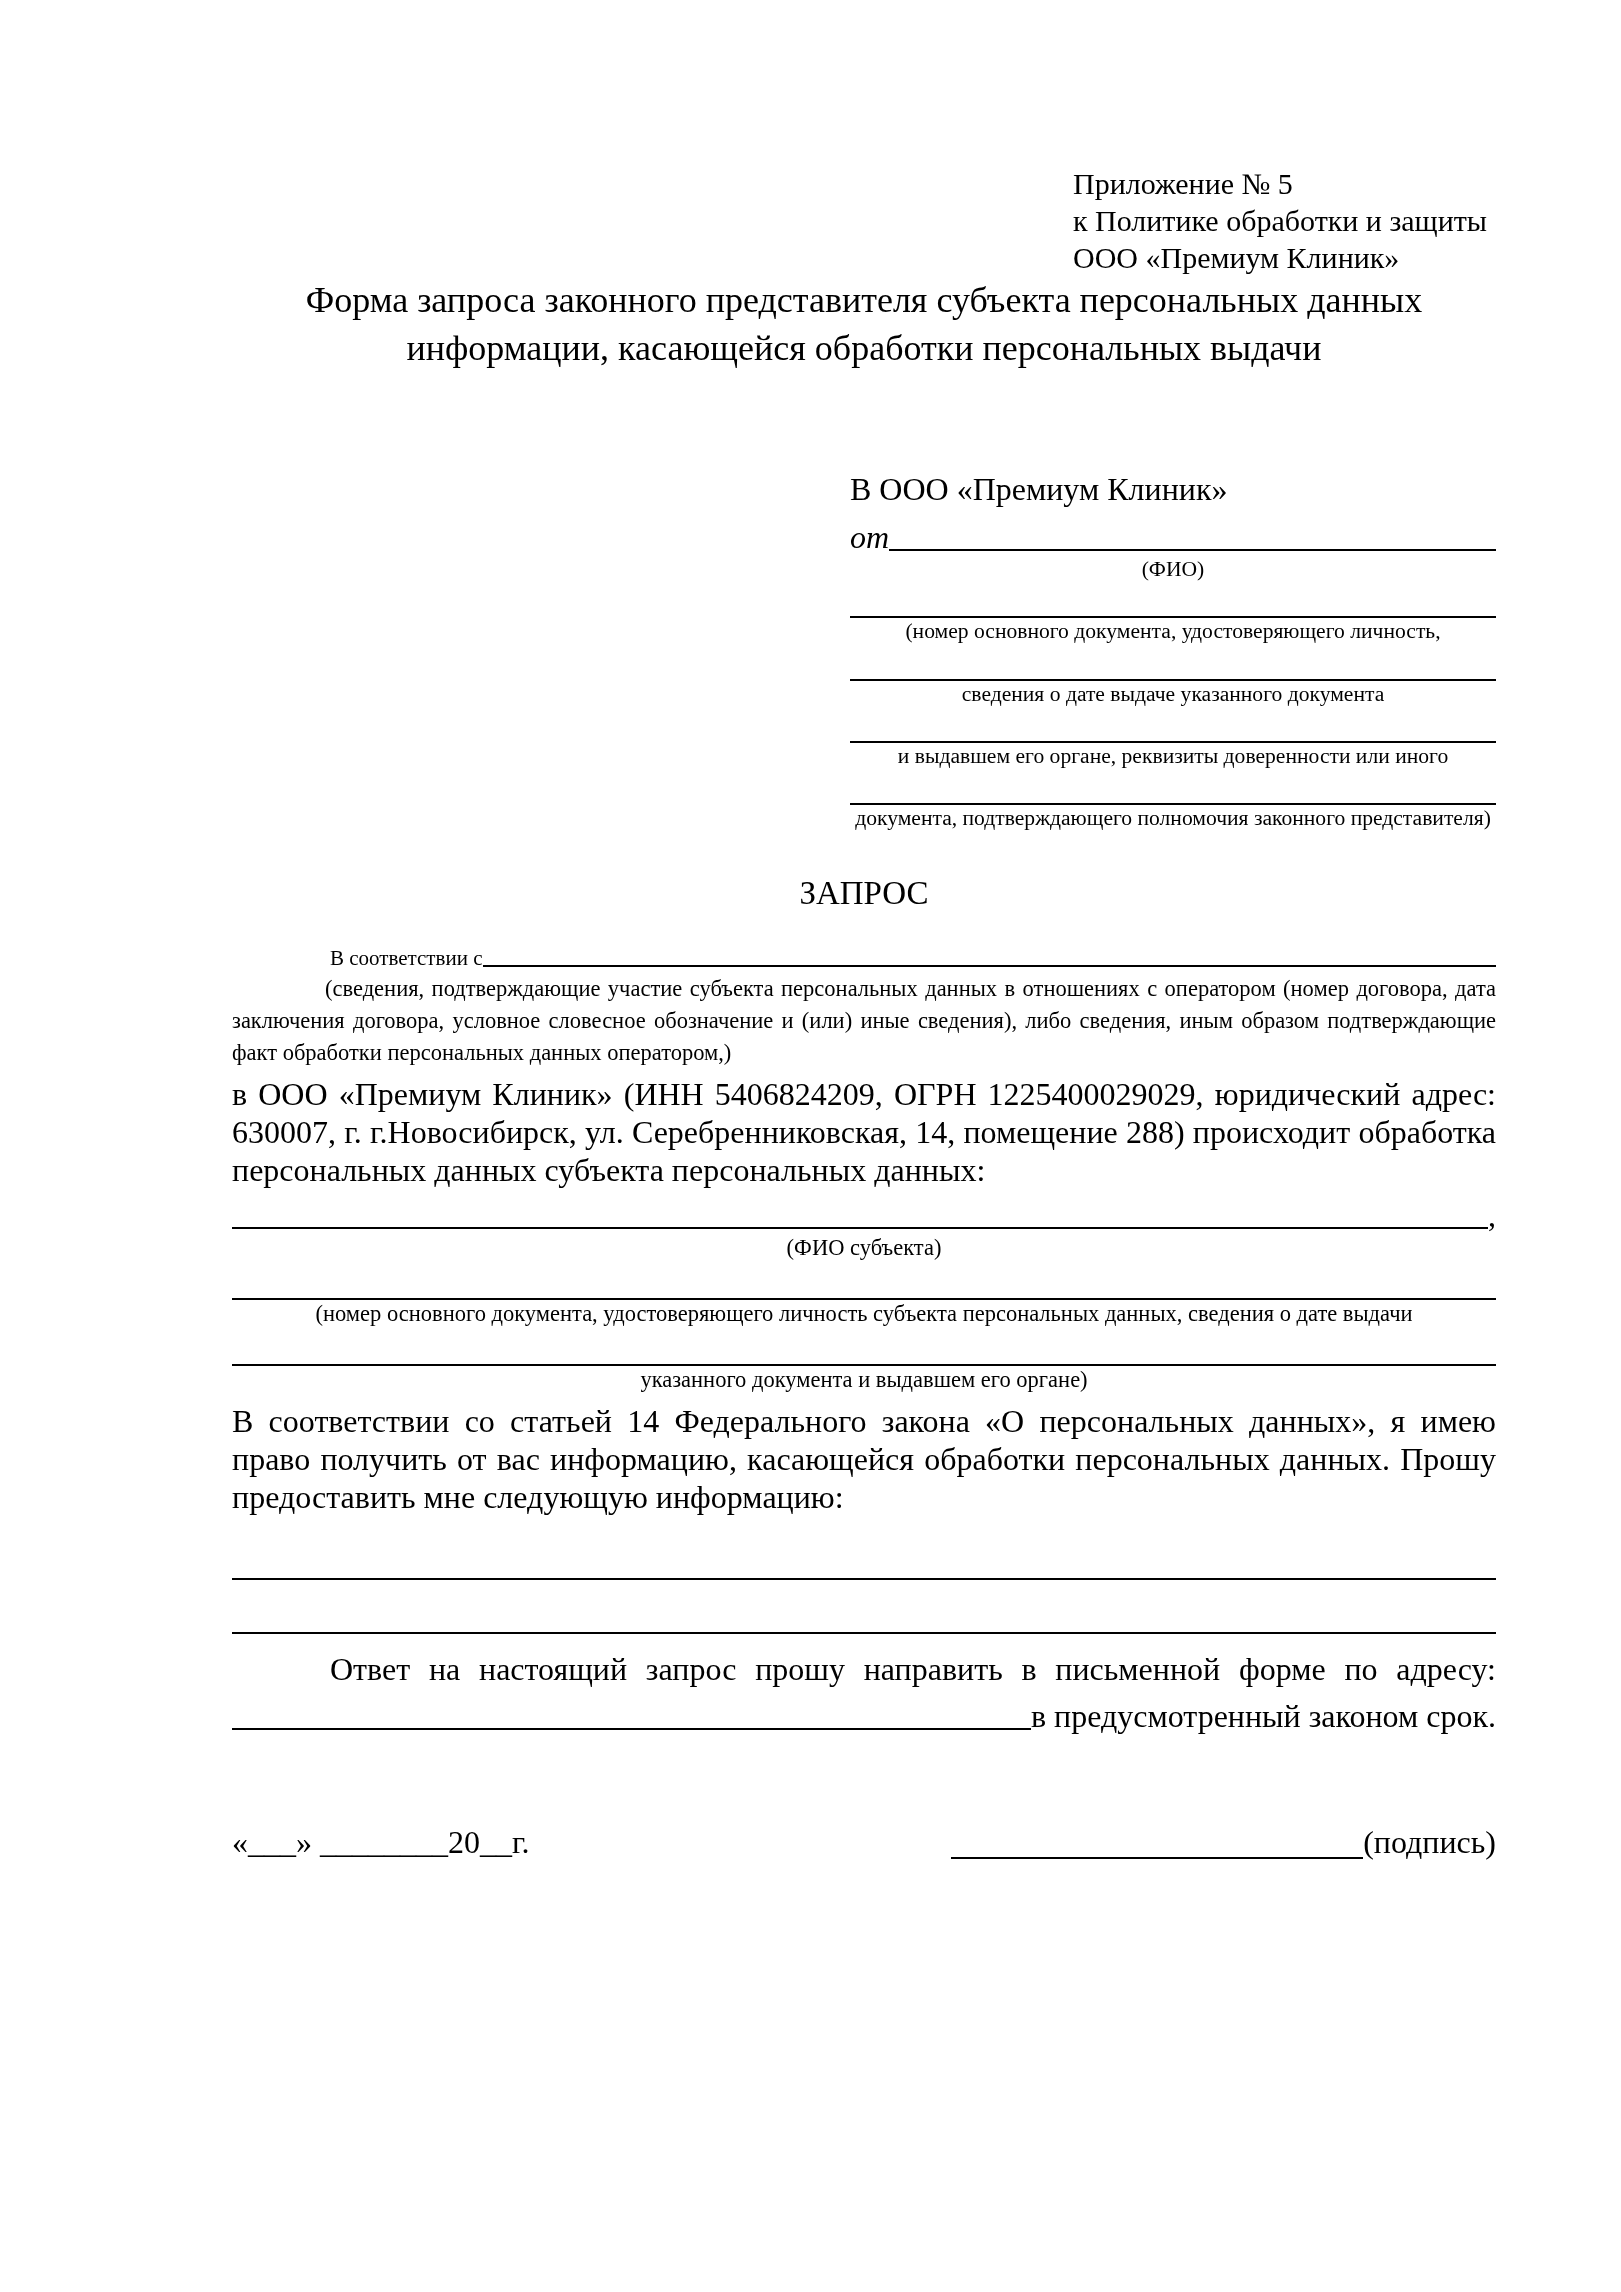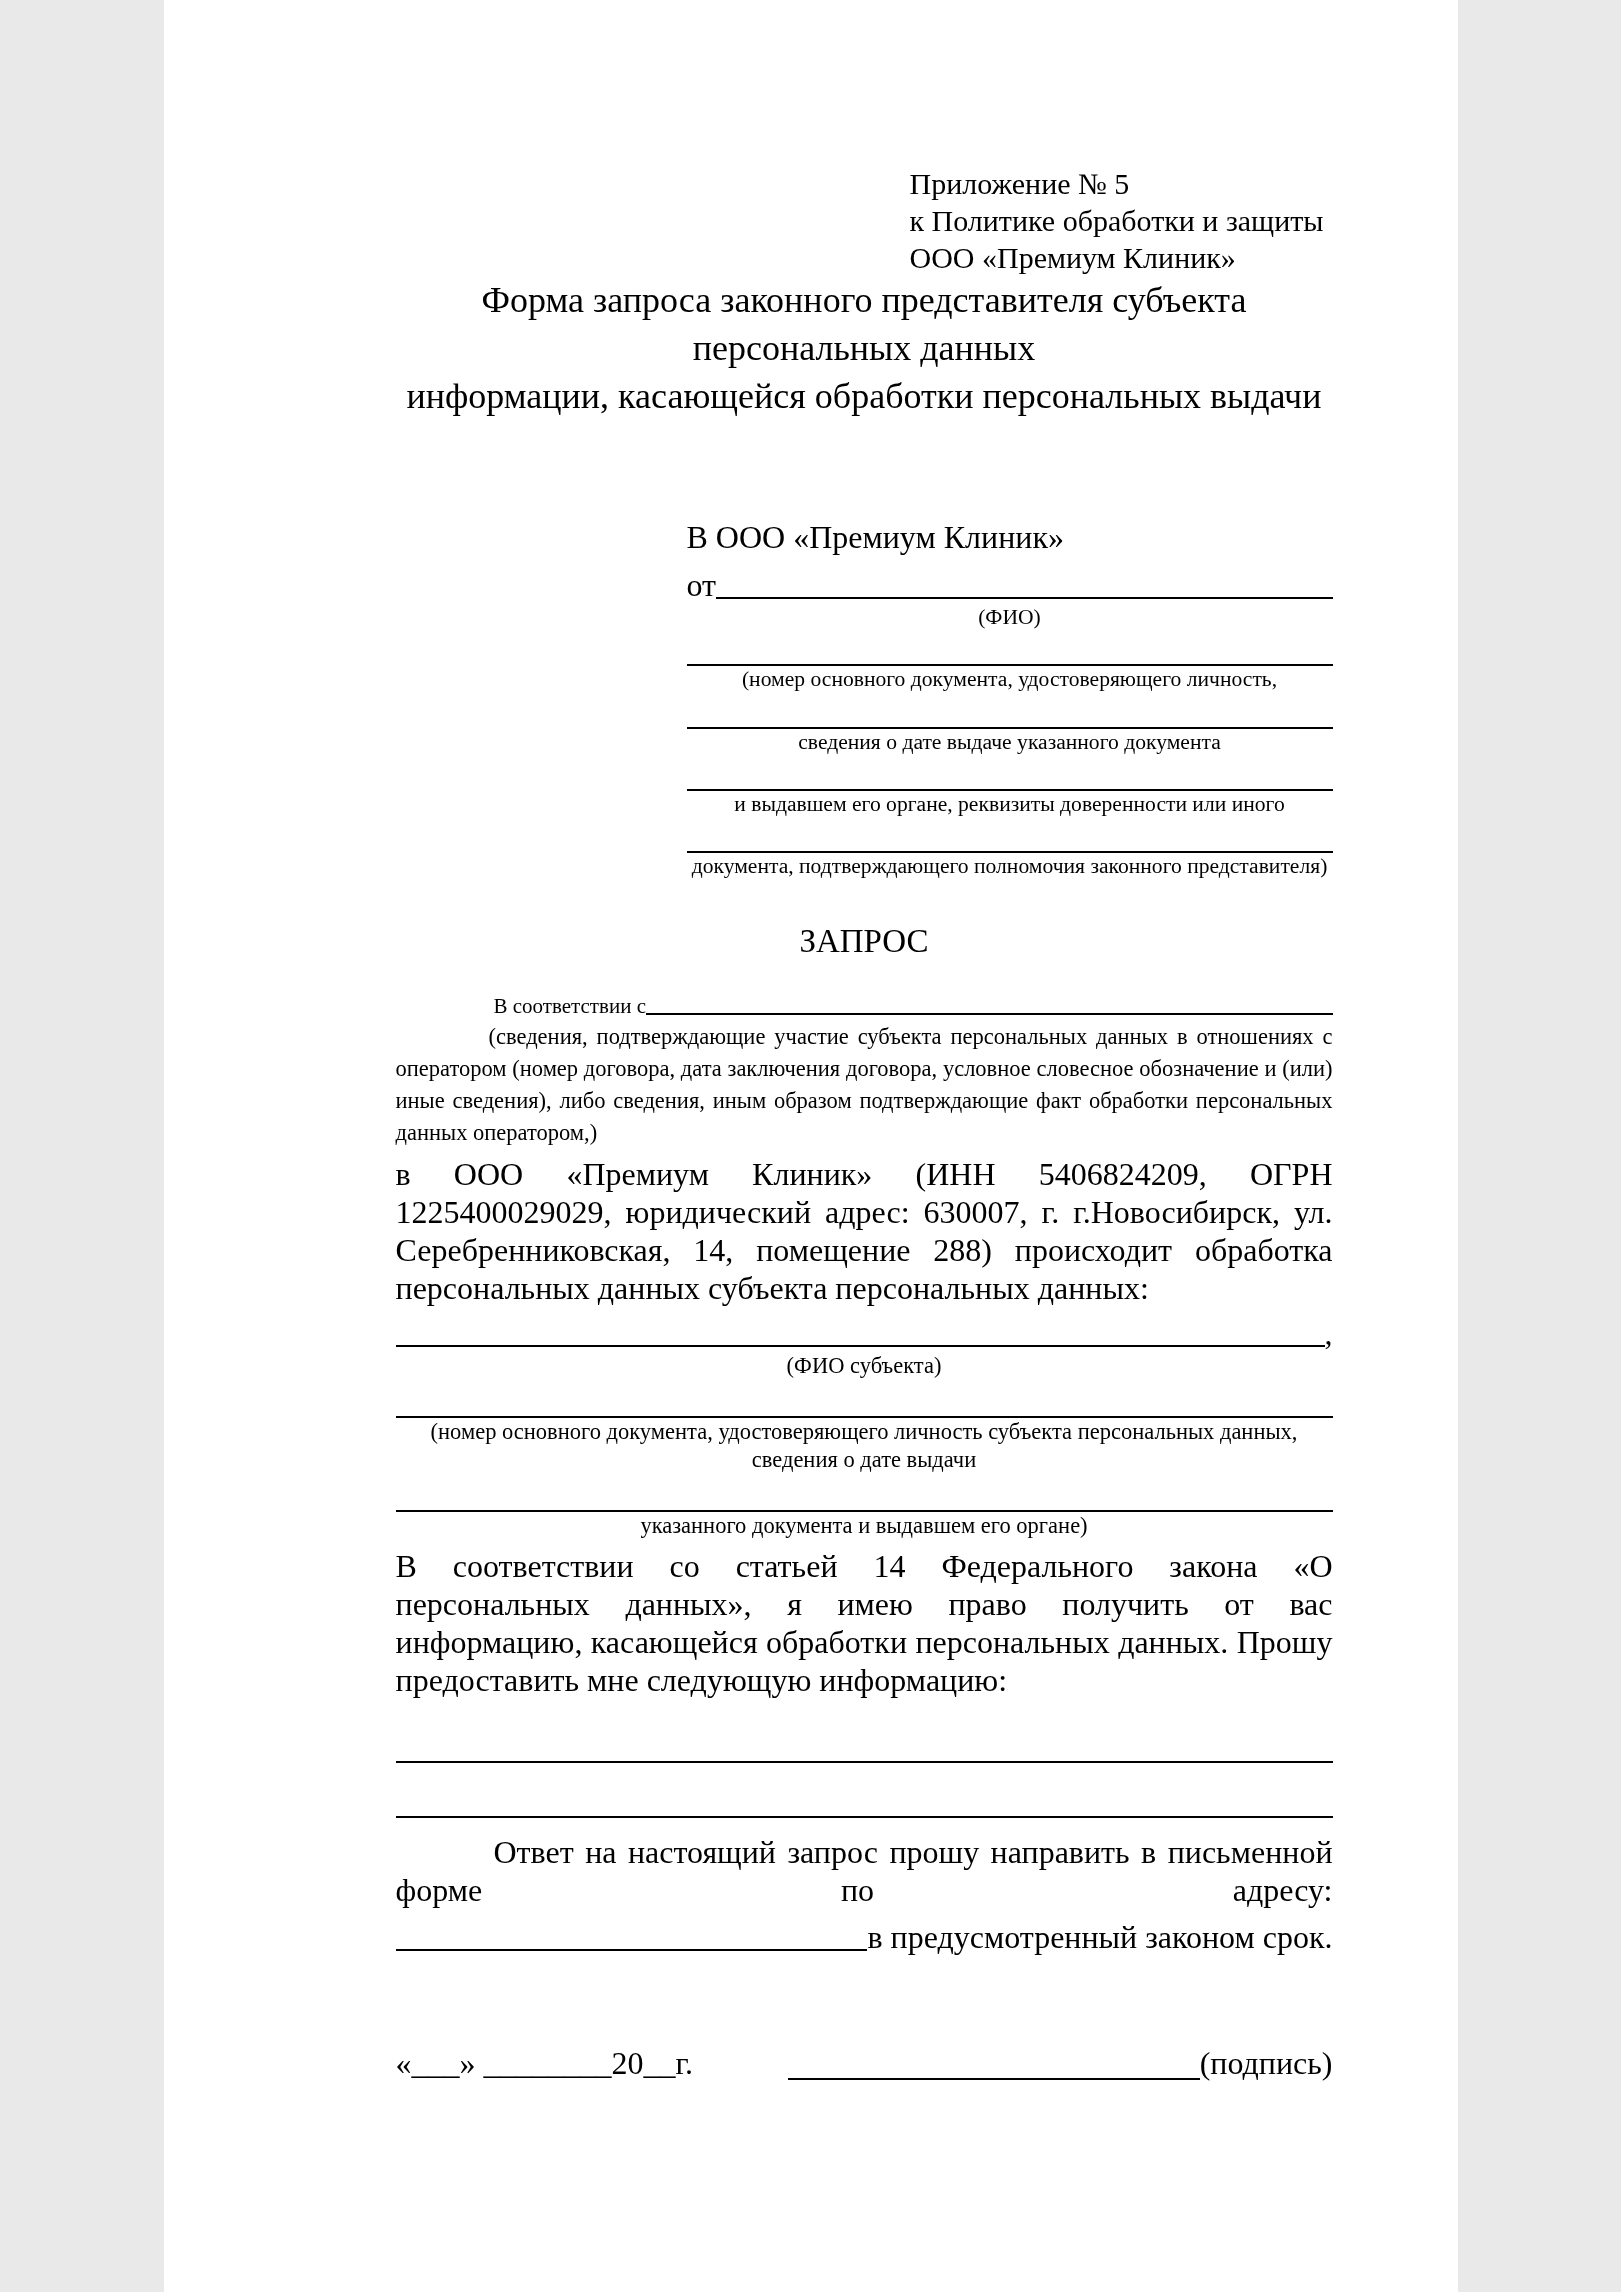--- a/index.html
+++ b/index.html
@@ -1,20 +1,20 @@
 <!DOCTYPE html>
 <html><head>
 <meta charset="utf-8">
 <style>
   * { margin:0; padding:0; box-sizing:border-box; }
   html, body { background:#e9e9e9; }
   body { font-family:"Liberation Serif","DejaVu Serif",serif; color:#000; }
 
   .page {
-    width:1294px; height:2293px;
+    width:1621px; height:2293px;
     margin:0 auto;
     background:#ffffff;
     padding:165px 125px 0 232px;
     position:relative;
     overflow:hidden;
   }
 
   
   .hdr-block { margin-left:auto; width:423px; font-size:30px; line-height:37px; }
 
@@ -25,21 +25,21 @@
     font-size:36px;
     line-height:48px;
   }
 
   
   .addressee { margin-left:auto; width:646px; margin-top:96px; font-size:32px; }
   .addressee .to-line { line-height:43px; }
   .row { display:flex; align-items:flex-end; }
   .row .lbl { white-space:nowrap; }
   .fill { flex:1 1 auto; border-bottom:2.9px solid #000; margin-bottom:4.9px; min-width:39px; }
-  .from-row { height:45px; }
+  .from-row { height:45px;font-style:italic; }
   .cap { font-size:21.6px; line-height:27.4px; text-align:center; }
   .cap-lg { font-size:22.5px; }
   .blank { height:29px; border-bottom:2.9px solid #000; margin-top:5.9px; }
 
   
   .zapros { margin-top:39px; text-align:center; font-size:33px; line-height:43px; }
   .body-text { font-size:32px; }
   .according-row { margin-top:11.8px; height:45px; padding-left:98px; font-size:21px; }
   .small-note { margin-top:2px; font-size:22.5px; line-height:32px; text-align:justify; text-indent:93px; }
   .para { text-align:justify; line-height:38px; }

